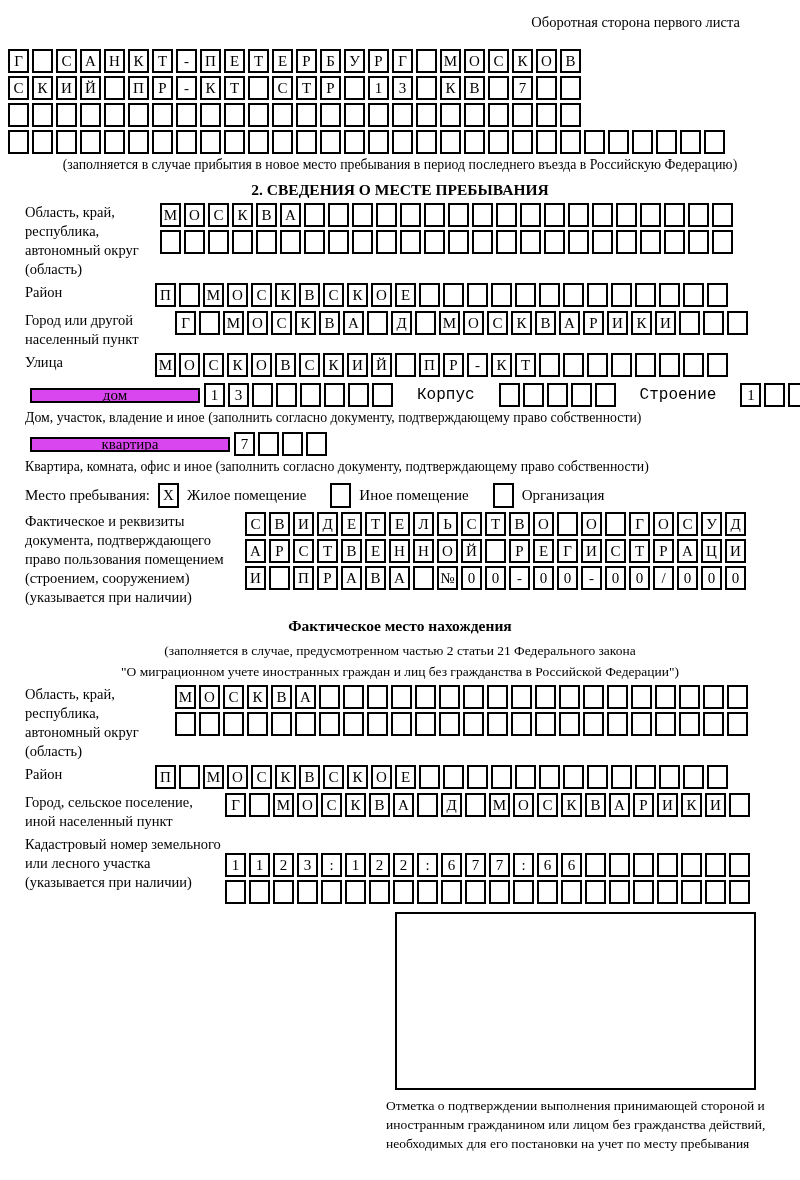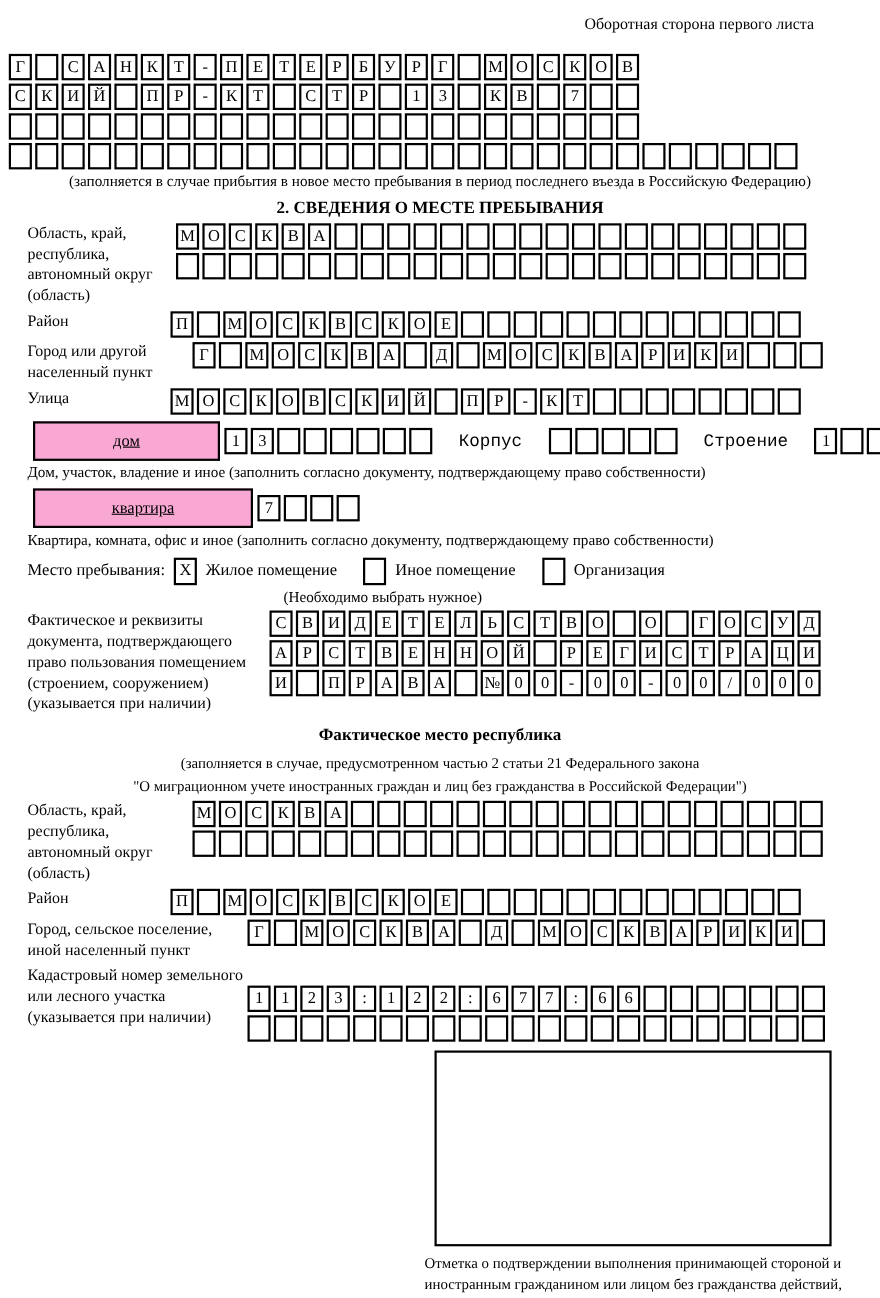--- a/index.html
+++ b/index.html
@@ -18,22 +18,22 @@
   .cell {
     width:21px; height:24px; border:2px solid #000; box-sizing:border-box;
     display:inline-flex; align-items:center; justify-content:center;
     font-size:15px; flex:none; background:#fff;
   }
   .note { font-size:13.8px; margin-top:3px; padding-left:17px; }
   .note-center { text-align:center; padding-left:0; }
   .sec-title { text-align:center; font-weight:bold; font-size:15.5px; margin-top:8px; }
   .houserow { display:flex; align-items:center; margin-top:6px; margin-left:22px; gap:4px; }
   .fieldbox {
-    border:2px solid #000; height:36px; box-sizing:border-box;
-    display:flex; align-items:center; justify-content:center; font-size:15px; flex:none; background:#f9a8d4;text-decoration:underline;
+    border:2px solid #000; height:15px; box-sizing:border-box;
+    display:flex; align-items:center; justify-content:center; font-size:15px; flex:none; background:#d946ef;
   }
   .bw170 { width:170px; } .bw200 { width:200px; }
   .inline-label { font-size:16px; margin:0 20px; flex:none;font-family:Liberation Mono, monospace; }
   .stayrow { display:flex; align-items:center; margin-top:8px; margin-left:17px; font-size:15px; }
   .checkbox {
     width:21px; height:25px; border:2px solid #000; box-sizing:border-box;
     display:inline-flex; align-items:center; justify-content:center; font-size:15px; flex:none; background:#fff;
   }
   .stay-label { margin-right:8px; }
   .opt-label { margin-left:8px; margin-right:24px; }
@@ -358,21 +358,20 @@
 
   <div class="stayrow">
     <span class="stay-label">Место пребывания:</span>
     <span class="checkbox">X</span>
     <span class="opt-label">Жилое помещение</span>
     <span class="checkbox"></span>
     <span class="opt-label">Иное помещение</span>
     <span class="checkbox"></span>
     <span class="opt-label">Организация</span>
   </div>
-  <div class="note" style="width:480px; text-align:center; padding-left:0; margin-left:100px;">(Необходимо выбрать нужное)</div>
 
   <div class="frow">
     <div class="flabel w237">Фактическое и реквизиты документа, подтверждающего право пользования помещением (строением, сооружением) (указывается при наличии)</div>
     <div class="cellcol">
       <div class="cellrow">
           <span class="cell">С</span>
           <span class="cell">В</span>
           <span class="cell">И</span>
           <span class="cell">Д</span>
           <span class="cell">Е</span>
@@ -435,21 +434,21 @@
           <span class="cell">0</span>
           <span class="cell">0</span>
           <span class="cell">/</span>
           <span class="cell">0</span>
           <span class="cell">0</span>
           <span class="cell">0</span>
         </div>
     </div>
   </div>
 
-  <div class="sec-title mt10">Фактическое место республика</div>
+  <div class="sec-title mt10">Фактическое место нахождения</div>
   <div class="subtitle mt6">(заполняется в случае, предусмотренном частью 2 статьи 21 Федерального закона</div>
   <div class="subtitle">"О миграционном учете иностранных граждан и лиц без гражданства в Российской Федерации")</div>
 
   <div class="frow">
     <div class="flabel w167">Область, край, республика, автономный округ (область)</div>
     <div class="cellcol">
       <div class="cellrow">
           <span class="cell">М</span>
           <span class="cell">О</span>
           <span class="cell">С</span>

